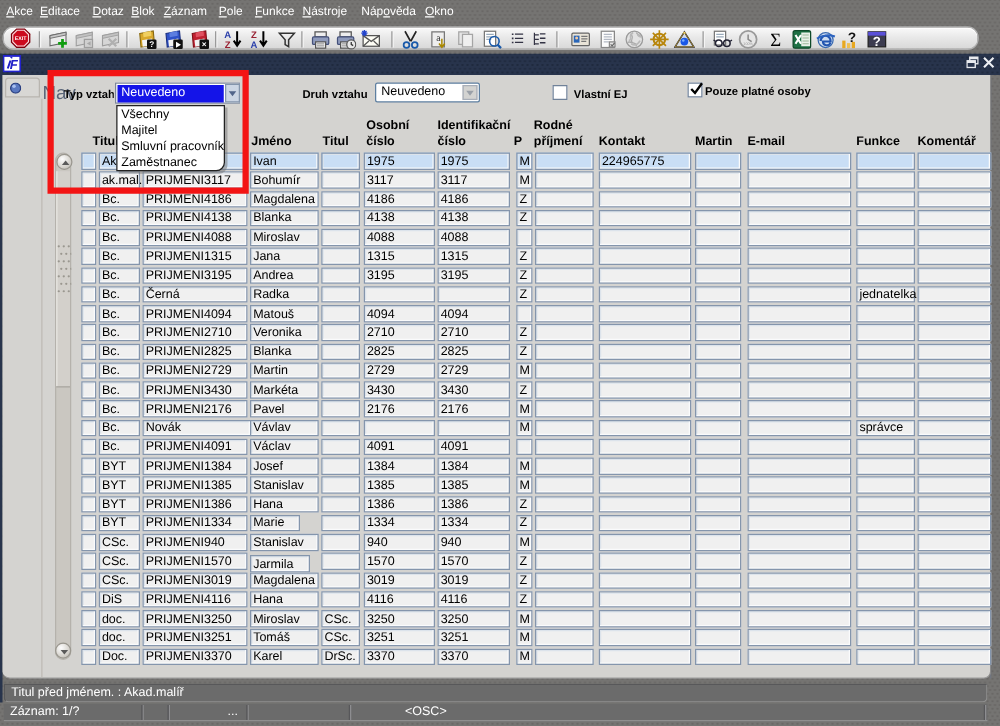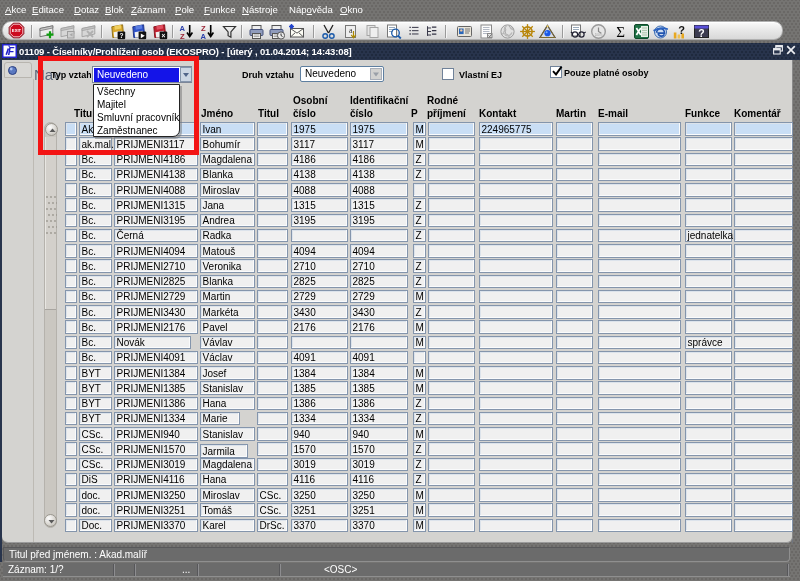--- a/index.html
+++ b/index.html
@@ -243,21 +243,20 @@
     <rect x="1.5" y="2.5" width="14" height="3" fill="#5a50d8"></rect>
     <text x="8.5" y="13.6" font-size="10.5" font-weight="bold" fill="#fff" text-anchor="middle" font-family="Liberation Sans">?</text>
   </svg>
 
 <div id="title">
  <svg class="abs" style="left:2px;top:1px" width="15" height="14" viewBox="0 0 15 14">
       <rect x="0.75" y="0.75" width="13.5" height="12.5" fill="#fff" stroke="#2222cc" stroke-width="1.5"></rect>
       <text x="9" y="11" font-size="10.5" font-weight="bold" font-style="italic" fill="#2020c8" text-anchor="middle" font-family="Liberation Sans">F</text>
       <path d="M4.2,10.8 l2.2,-6.4 M6.9,2.6 l0.5,-1" stroke="#2020c8" stroke-width="1.6"></path>
     </svg>
- <span class="txt">01109 - Číselníky/Prohlížení osob (EKOSPRO) - [úterý , 01.04.2014; 14:43:08]</span>
  <svg class="abs" style="left:773px;top:2px" width="10" height="10" viewBox="0 0 10 10">
       <rect x="2.8" y="0.6" width="6.6" height="5.4" fill="none" stroke="#e8eaee" stroke-width="1.1"></rect>
       <rect x="2.8" y="0.6" width="6.6" height="1.8" fill="#e8eaee"></rect>
       <rect x="0.6" y="3.6" width="6.6" height="5.4" fill="#28344c" stroke="#e8eaee" stroke-width="1.1"></rect>
       <rect x="0.6" y="3.6" width="6.6" height="1.8" fill="#e8eaee"></rect>
     </svg>
  <svg class="abs" style="left:786px;top:2px" width="10" height="10" viewBox="0 0 10 10">
       <path d="M1.2,1.2 l7.6,7.6 M8.8,1.2 l-7.6,7.6" stroke="#eceef2" stroke-width="1.7"></path>
     </svg>
 </div>
@@ -699,21 +698,21 @@
 <div class="cell" style="left:428px;top:320.25px;width:47px"></div>
 <div class="cell" style="left:479px;top:320.25px;width:74px"></div>
 <div class="cell" style="left:556px;top:320.25px;width:37px"></div>
 <div class="cell" style="left:598px;top:320.25px;width:83px"></div>
 <div class="cell" style="left:685px;top:320.25px;width:47px"></div>
 <div class="cell" style="left:734px;top:320.25px;width:59px"></div>
 <div class="cell" style="left:65px;top:335.50px;width:12px"></div>
 <div class="cell" style="left:79px;top:335.50px;width:33px">
     <span>Bc.</span>
   </div>
-<div class="cell" style="left:114px;top:335.50px;width:77px">
+<div class="cell" style="left:114px;top:335.50px;width:87px">
     <span>Novák</span>
   </div>
 <div class="cell" style="left:200px;top:335.50px;width:55px">
     <span>Vávlav</span>
   </div>
 <div class="cell" style="left:257px;top:335.50px;width:31px"></div>
 <div class="cell" style="left:291px;top:335.50px;width:57px"></div>
 <div class="cell" style="left:350px;top:335.50px;width:58px"></div>
 <div class="cell" style="left:413px;top:335.50px;width:13px">
     <span>M</span>

